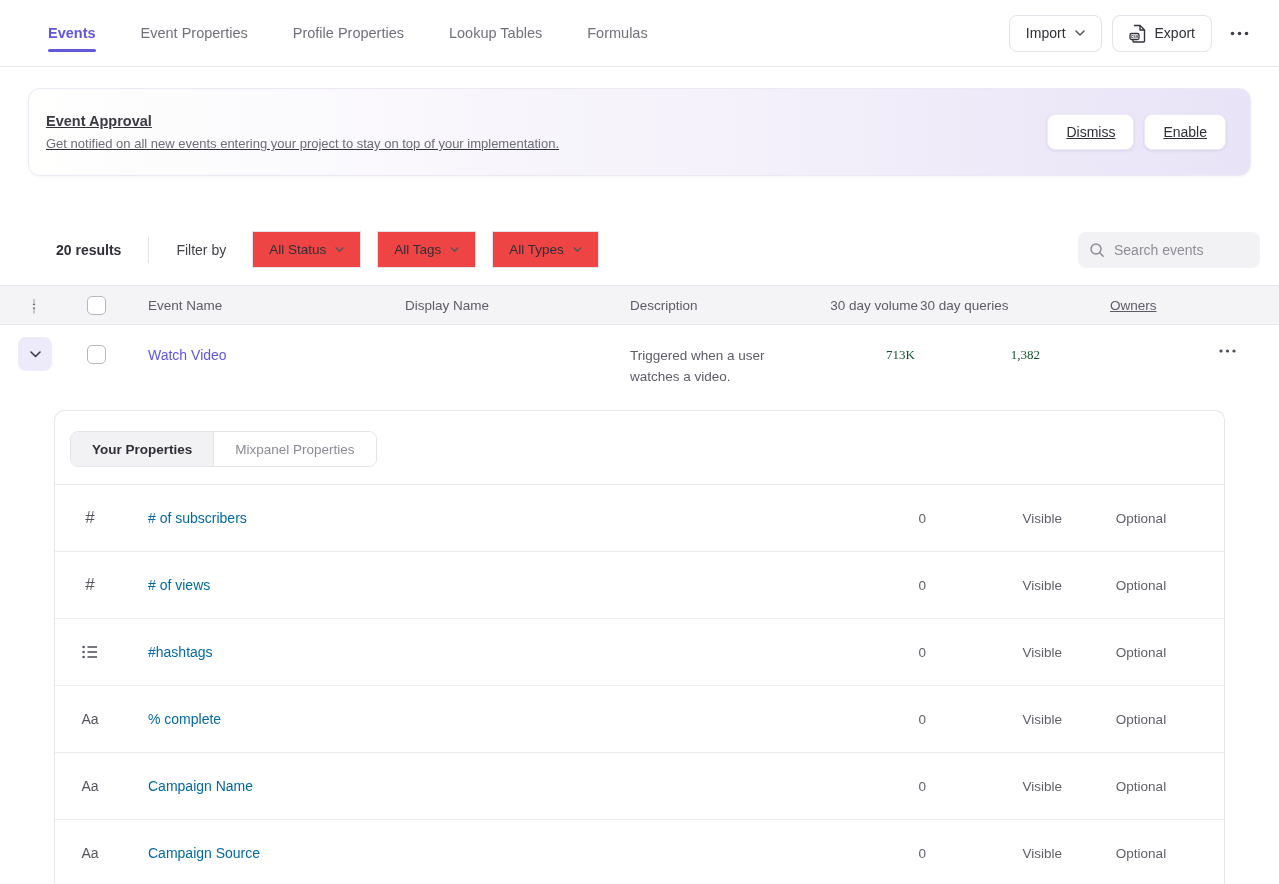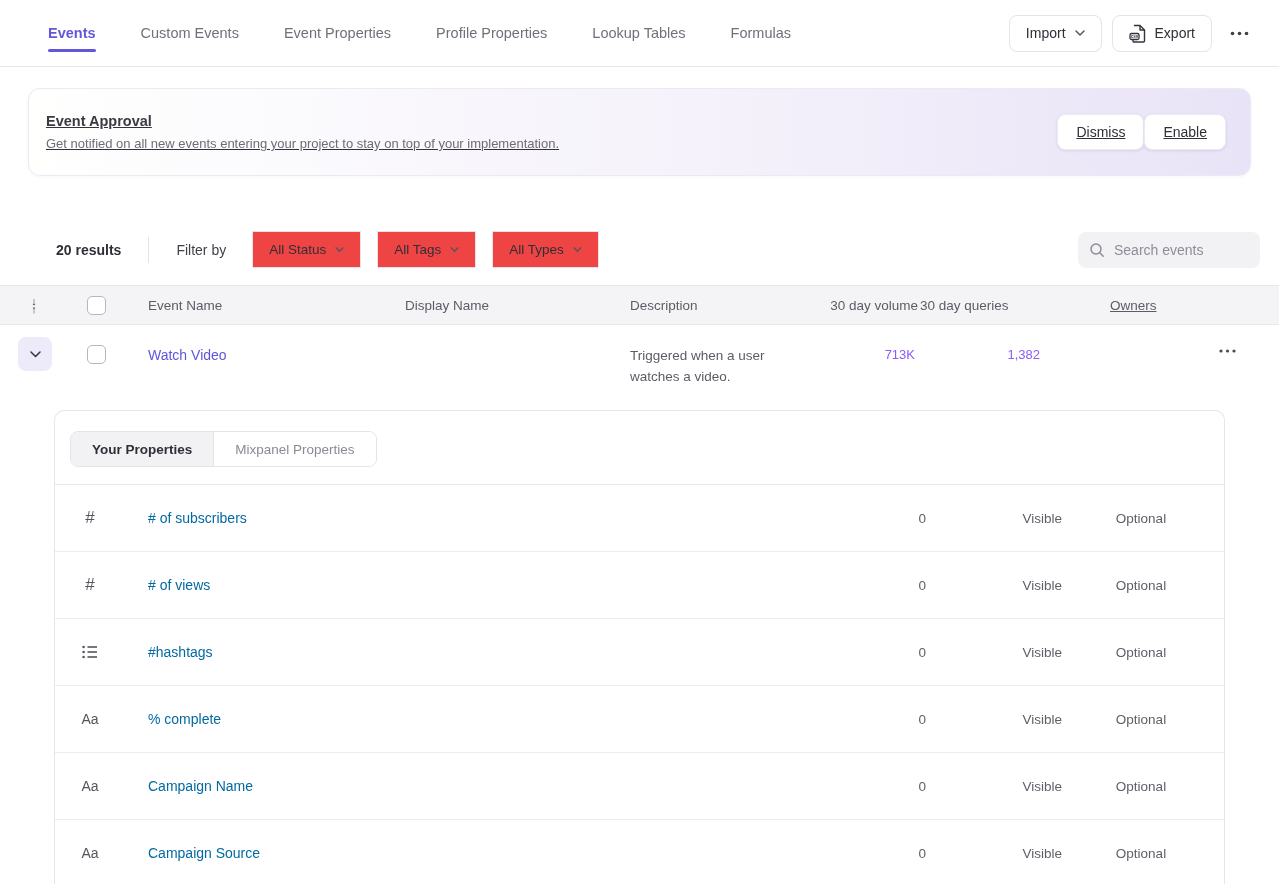--- a/index.html
+++ b/index.html
@@ -20,21 +20,21 @@
     font-family:inherit; cursor:pointer; }
   .icon-btn { border:none; background:none; padding:6px 8px; cursor:pointer; display:flex; align-items:center; }
 
   
   .banner { margin:21px 28px 0; height:88px; border-radius:12px;
     border:1px solid #ecE9f4; box-shadow:0 1px 3px rgba(80,60,120,0.06);
     background:linear-gradient(90deg,#fffffe 0%,#f5f2fb 55%,#e9e3f7 100%);
     display:flex; align-items:center; justify-content:space-between; padding:0 24px 0 17px;text-decoration:underline; }
   .banner-title { font-size:14.5px; font-weight:bold; color:#3a3a42; margin-bottom:7px; }
   .banner-desc { font-size:13px; color:#6d6d77; }
-  .banner-actions { display:flex; gap:0; }
+  .banner-actions { display:flex; gap:10px; }
   .banner-btn { height:36px; padding:0 18px; background:#fff; border:1px solid #eceaf2;
     border-radius:8px; font-size:14px; color:#2f2f38; font-family:inherit; cursor:pointer;
     box-shadow:0 1px 3px rgba(40,35,80,0.10); }
 
   
   .filter-row { display:flex; align-items:center; margin:55px 19px 0 56px; height:37px;justify-content:space-between; }
   .results { font-size:14px; font-weight:bold; color:#2f2f38; }
   .vdiv { width:1px; height:26px; background:#e2e2e7; margin:0 27px; }
   .filter-by { font-size:14px; color:#3f3f48; margin-right:26px; }
   .drop-btn { display:inline-flex; align-items:center; gap:9px; height:37px; padding:0 16px;
@@ -57,21 +57,21 @@
   .cell-center { display:flex; justify-content:center; align-items:center; }
 
   .checkbox { width:19px; height:19px; border:1px solid #b6b6bf; border-radius:5px; background:#fff; cursor:pointer; }
 
   .event-row { align-items:start; padding-top:12px; height:85px; background:#fff; }
   .expander { width:34px; height:34px; border:none; border-radius:8px; background:#edebfa;
     display:flex; align-items:center; justify-content:center; cursor:pointer; margin-left:18px; }
   .event-row .checkbox { margin:8px auto 0; }
   .event-name { margin-top:10px; padding-left:24px; font-size:14px; color:#6055dd; cursor:pointer; }
   .event-desc { margin-top:8px; font-size:13.5px; color:#5c5c66; line-height:21px; padding-right:30px; }
-  .num { font-family:Liberation Sans, sans-serif; font-size:13px; color:#8b5cf6; margin-top:10px; }
+  .num { font-family:Liberation Serif, serif; font-size:13px; color:#14532d; margin-top:10px; }
   .vol { padding-right:5px; }
   .que { padding-right:20px; }
   .row-actions { display:flex; justify-content:center; padding-right:14px; margin-top:6px; }
 
   
   .panel { margin:0 54px; height:474px; border:1px solid #e5e5ea; border-bottom:none;
     border-radius:10px 10px 0 0; background:#fff; overflow:hidden; }
   .panel-tabs { padding:20px 15px 17px; border-bottom:1px solid #e8e8ec; }
   .seg-control { display:inline-flex; border:1px solid #e3e3e8; border-radius:8px; overflow:hidden; }
   .seg { height:34px; display:flex; align-items:center; padding:0 21px; font-size:13.5px;
@@ -91,21 +91,20 @@
 
   .collapse-icon { display:flex; flex-direction:column; align-items:center; line-height:8px;
     font-size:11px; color:#3a3a42; cursor:pointer; }
 </style>
 </head>
 <body>
 
 <header class="topnav">
   <nav class="tabs">
     <div class="tab active">Events</div>
-    <div class="tab">Custom Events</div>
     <div class="tab">Event Properties</div>
     <div class="tab">Profile Properties</div>
     <div class="tab">Lookup Tables</div>
     <div class="tab">Formulas</div>
   </nav>
   <div class="nav-actions">
     <button class="btn">
       <span>Import</span>
       <span style="display:flex;">
         <svg width="10" height="7" viewBox="0 0 10 7">

